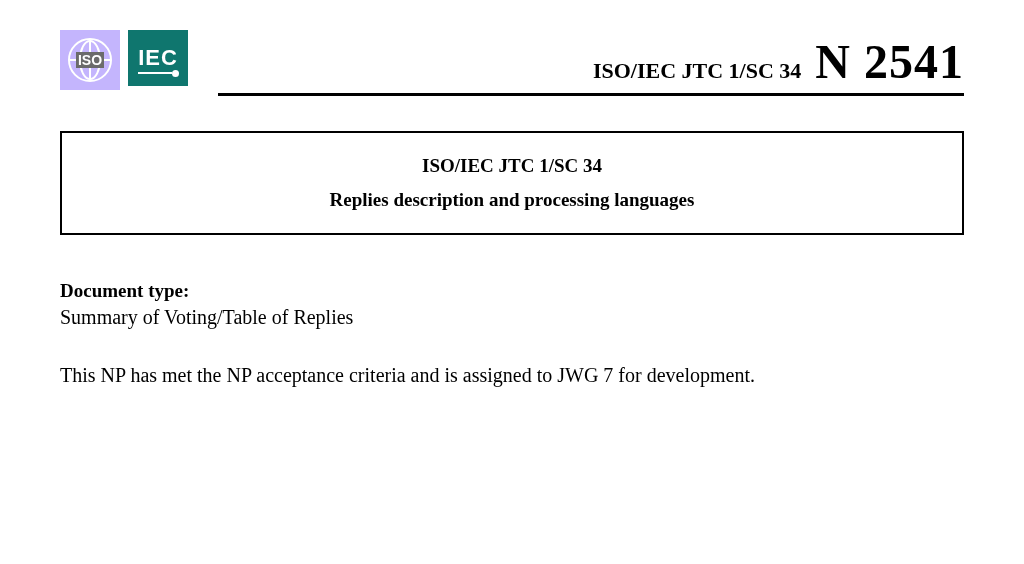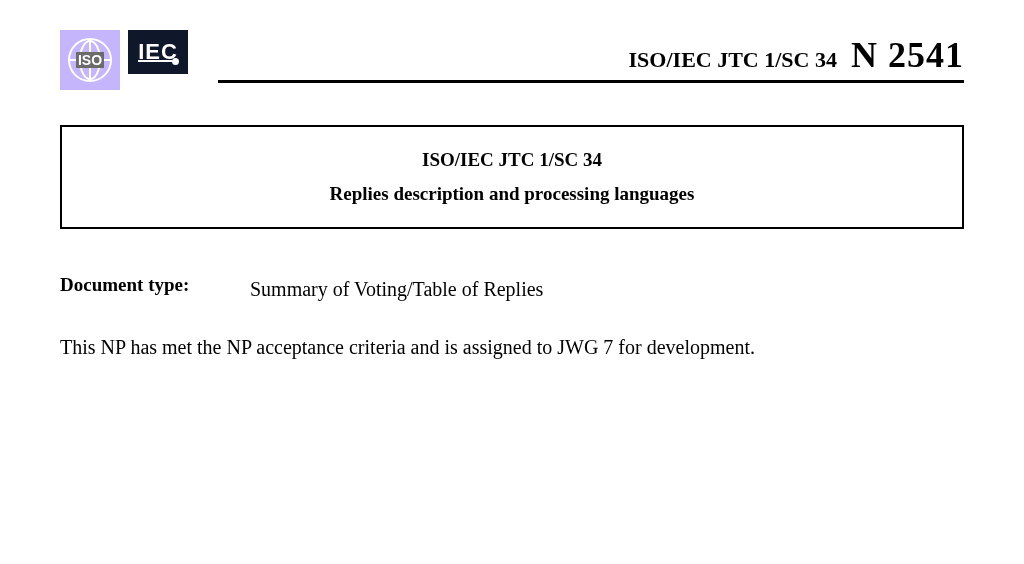--- a/index.html
+++ b/index.html
@@ -73,22 +73,22 @@
       color: #fff;
       font-family: Arial, sans-serif;
       font-weight: bold;
       font-size: 14px;
       background: #6b6b6b;
       padding: 0 2px;
       z-index: 2;
     }
     .iec-logo {
       width: 60px;
-      height: 44px;
-      background: #0f172a;
+      height: 56px;
+      background: #0f766e;
       display: flex;
       align-items: center;
       justify-content: center;
       position: relative;
     }
     .iec-text {
       color: #fff;
       font-family: Arial, sans-serif;
       font-weight: bold;
       font-size: 22px;
@@ -122,21 +122,21 @@
       justify-content: flex-end;
       border-bottom: 3px solid #000;
       padding-bottom: 4px;
     }
     .committee-id {
       font-size: 22px;
       font-weight: bold;
       margin-right: 14px;
     }
     .doc-number {
-      font-size: 36px;
+      font-size: 48px;
       font-weight: bold;
       letter-spacing: 1px;
     }
     .title-box {
       border: 2px solid #000;
       padding: 16px 20px;
       text-align: center;
       margin-bottom: 45px;
     }
     .title-box-line {
@@ -145,20 +145,21 @@
       line-height: 1.8;
     }
     .metadata {
       display: flex;
       flex-direction: column;
       gap: 28px;
     }
     .metadata-row {
       display: flex;
       align-items: flex-start;
+      flex-direction: column;
     }
     .metadata-label {
       font-weight: bold;
       width: 190px;
       flex-shrink: 0;
       font-size: 19px;
     }
     .metadata-value {
       font-size: 20px;
       line-height: 1.5;

